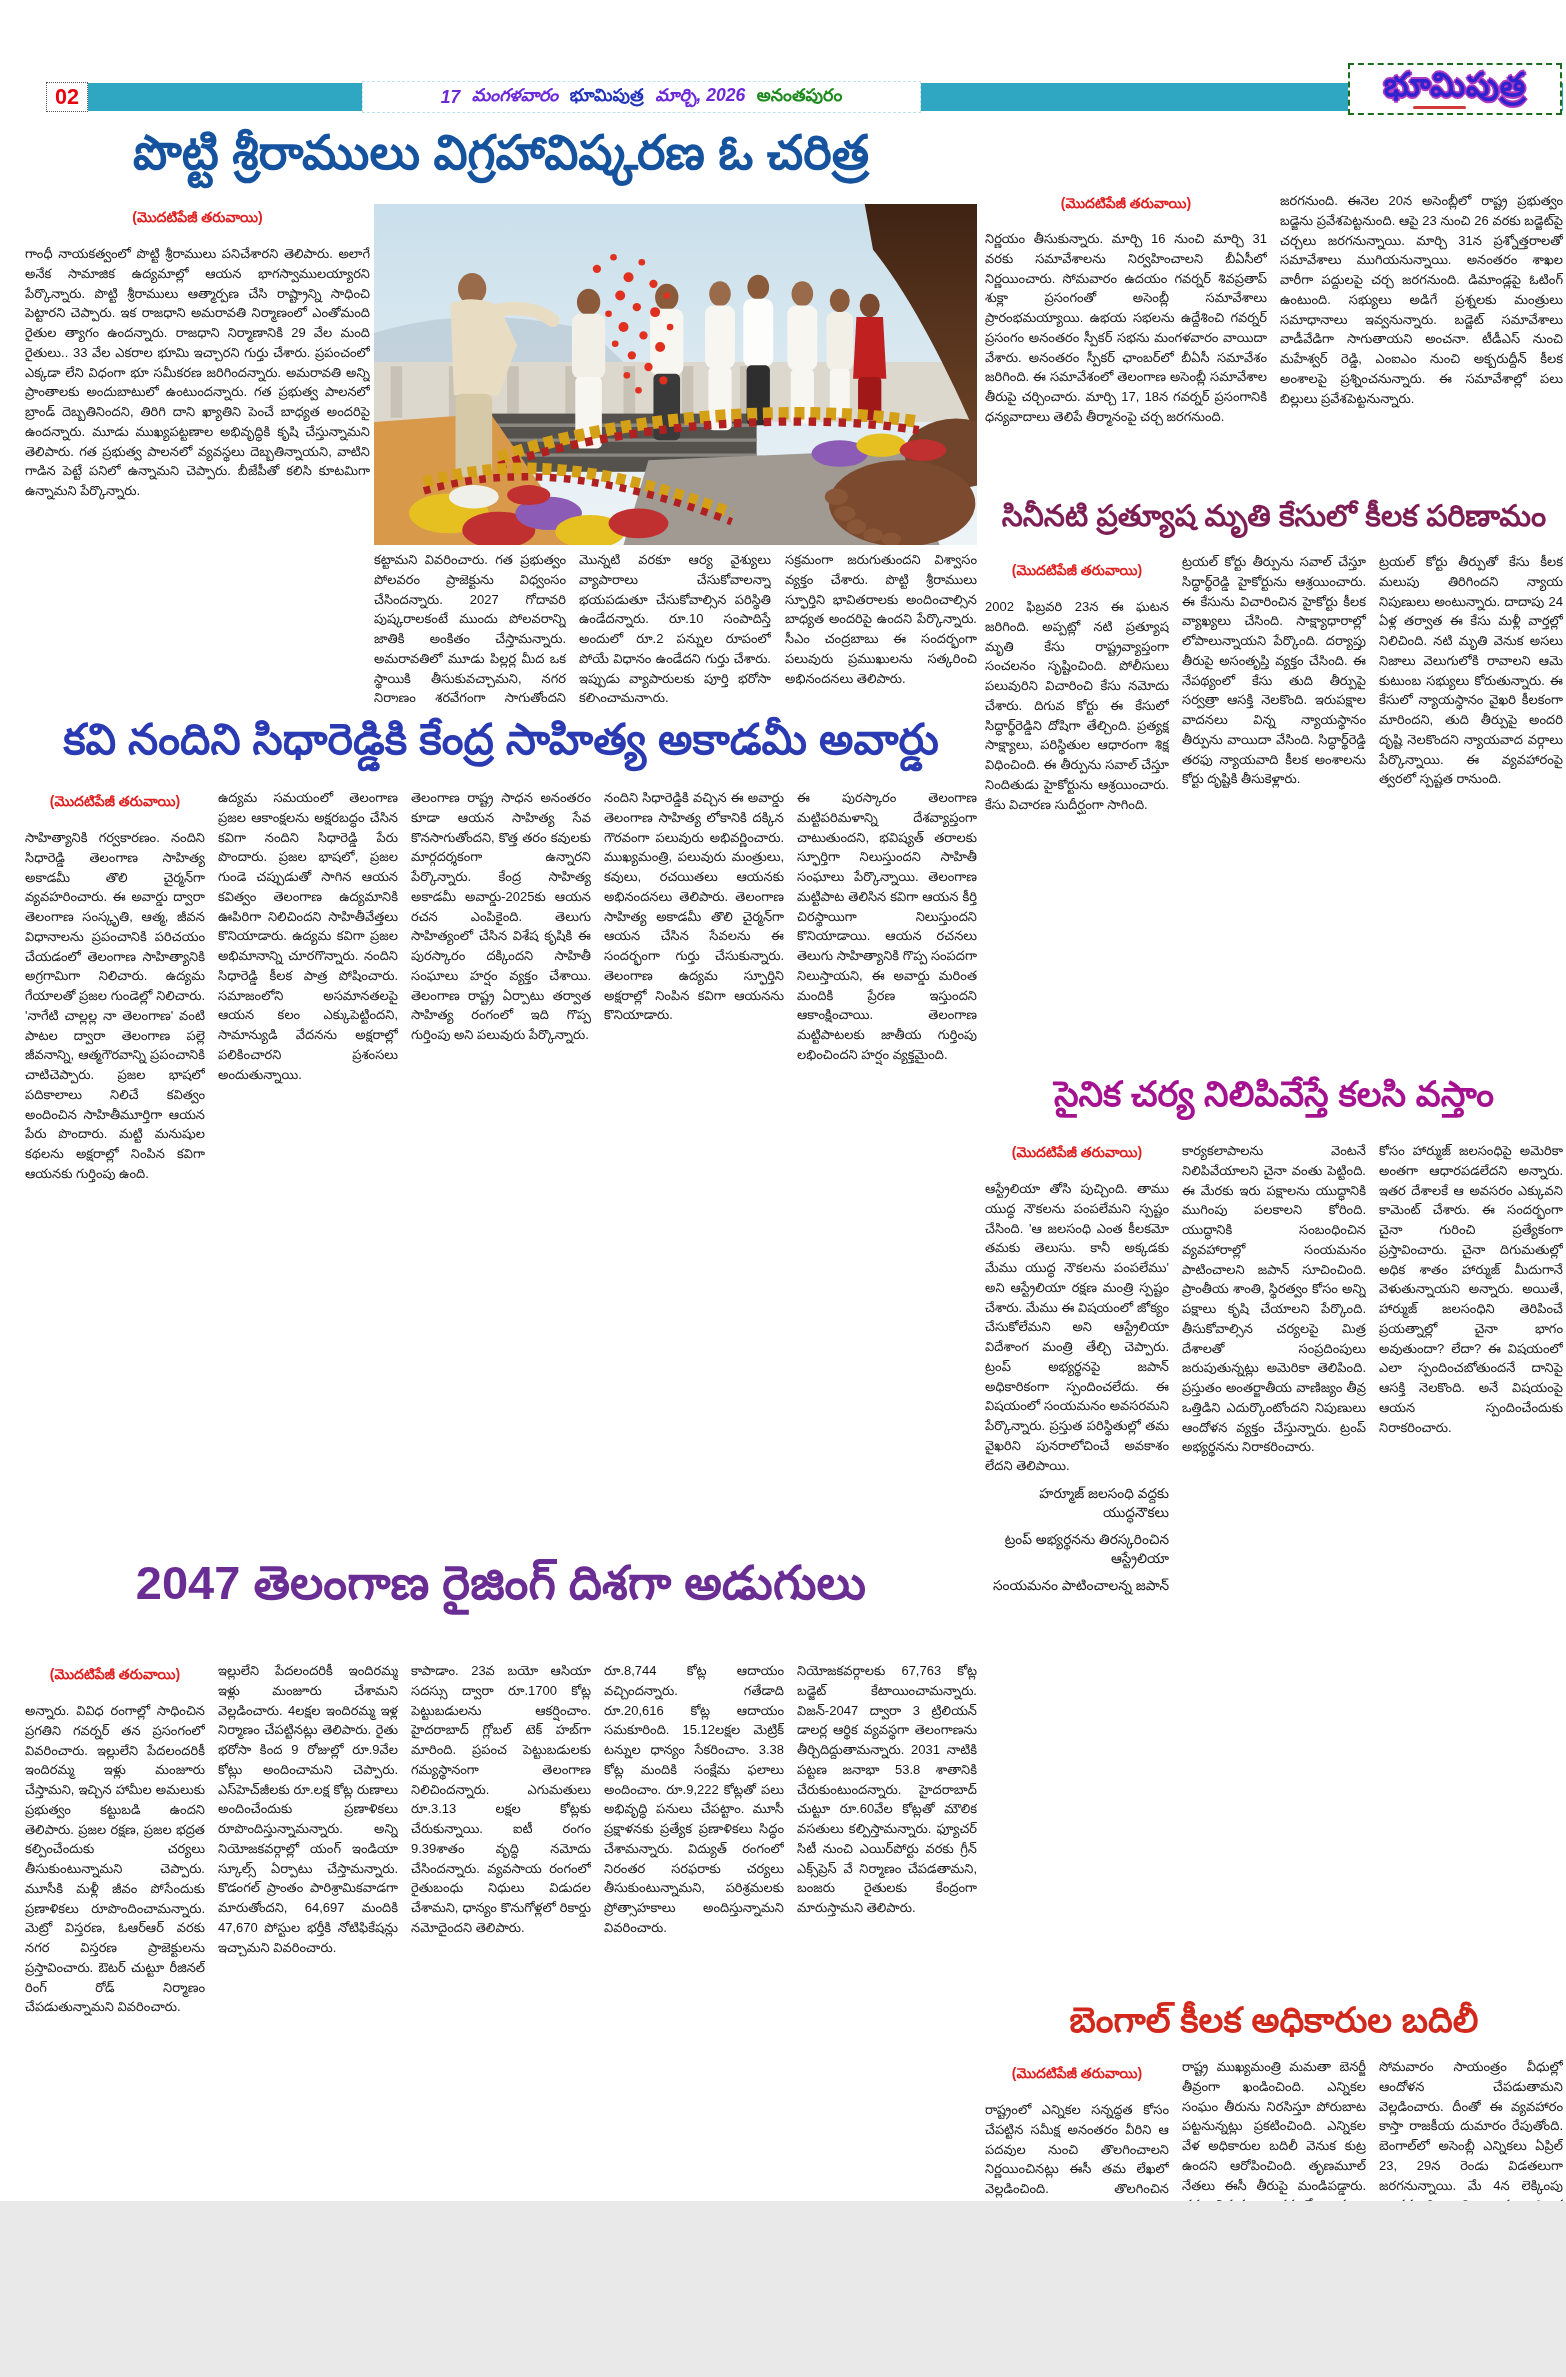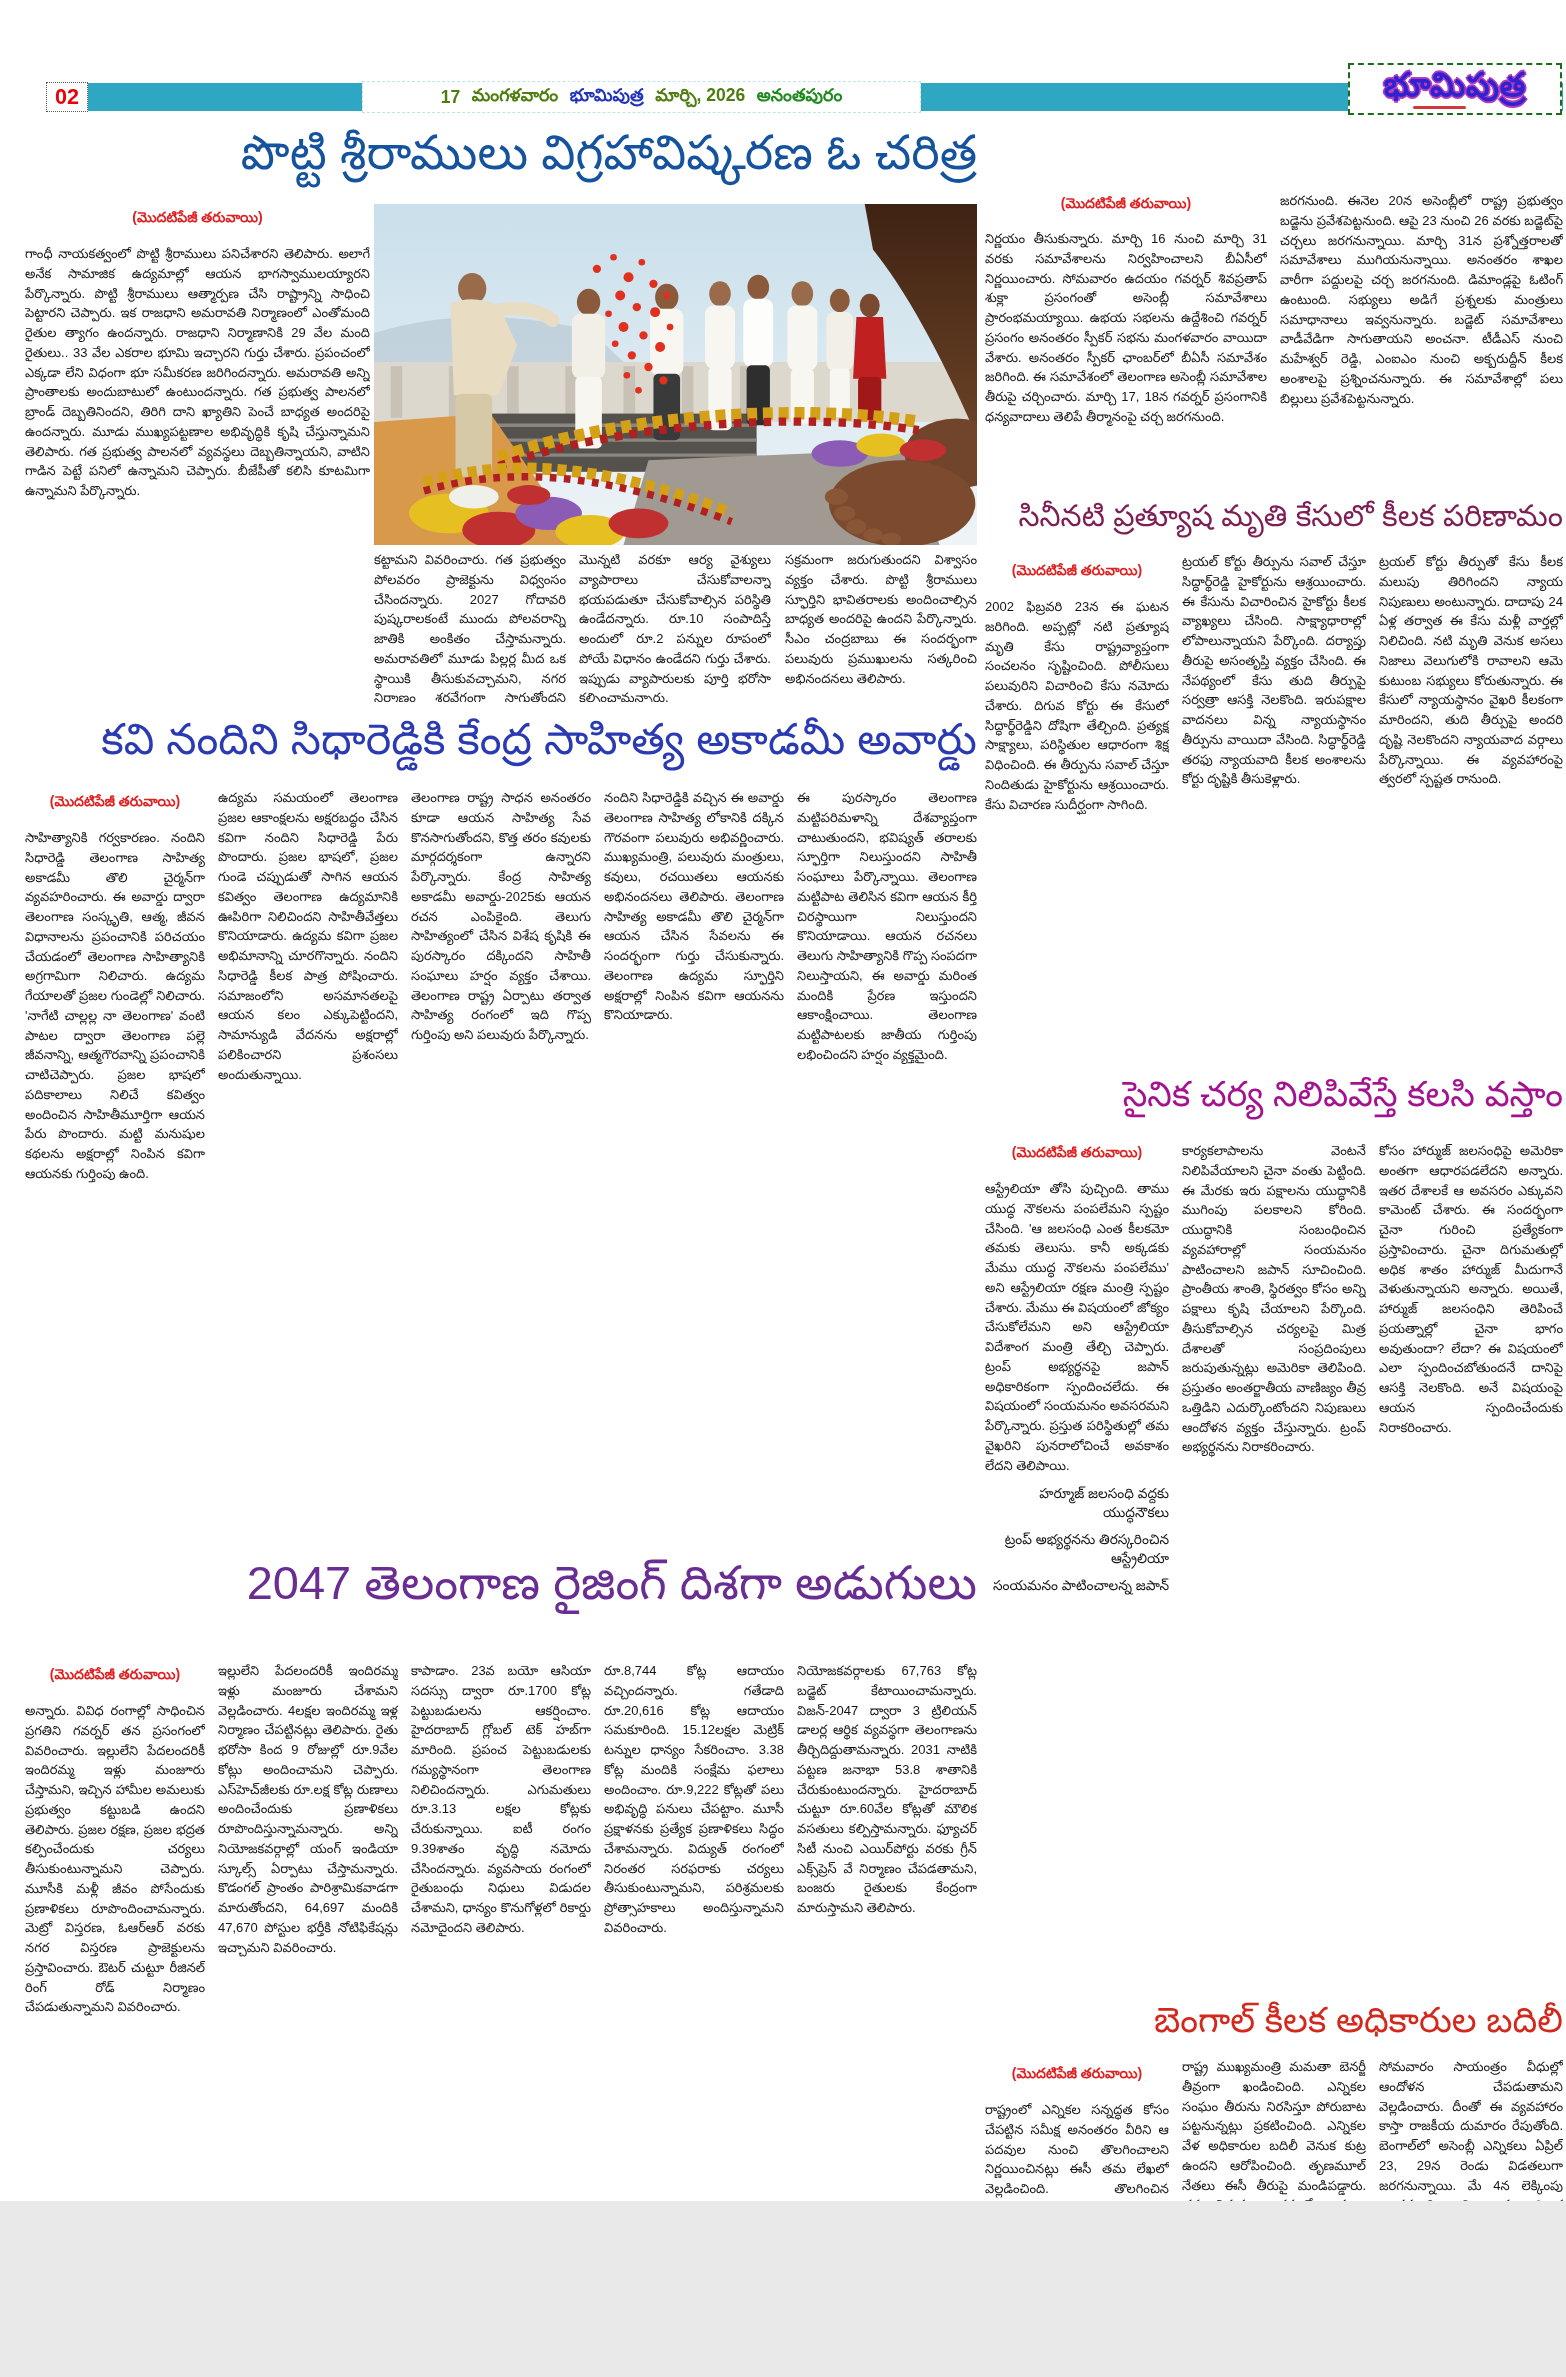--- a/index.html
+++ b/index.html
@@ -6,28 +6,28 @@
   #page{position:relative;width:1567px;height:2201px;background:#ffffff;margin:0 auto;
         font-family:"Liberation Sans","DejaVu Sans",sans-serif;overflow:hidden;}
   
   .topbar{position:absolute;left:46px;top:83px;width:1517px;height:28px;background:#2fa6c2;}
   .pagenum-box{position:absolute;left:46px;top:82px;width:42px;height:30px;background:#fff;
         border:1.7px dotted #555;box-sizing:border-box;display:flex;align-items:center;justify-content:center;
         font-weight:bold;font-size:21.6px;color:#e8000d;}
   .dateline-box{position:absolute;left:362px;top:81px;width:559px;height:32px;background:#fff;
         border:1.7px dashed #bfe3ee;box-sizing:border-box;display:flex;align-items:center;justify-content:center;
         gap:11.6px;font-weight:bold;font-size:17.5px;}
-  .dl-red{color:#4d7c0f;} .dl-blue{color:#2233bb;} .dl-green{color:#1e8a1e;}
+  .dl-red{color:#6d28d9;font-style:italic;} .dl-blue{color:#2233bb;} .dl-green{color:#1e8a1e;}
   .masthead-box{position:absolute;left:1348px;top:63px;width:214px;height:52px;background:#fff;
         border:2.5px dashed #1a6b1a;box-sizing:border-box;display:flex;align-items:center;justify-content:center;}
   .masthead-title{font-size:33px;font-weight:bold;color:#2f23d0;
         text-shadow:1.7px 0 #b33bbf,-1.7px 0 #b33bbf,0 1.7px #b33bbf,0 -1.7px #b33bbf;letter-spacing:0.8px;}
   .masthead-tagline{position:absolute;left:1413px;top:106px;width:53px;height:3.3px;background:#d03a3a;border-radius:1.7px;}
   
-  .hl{position:absolute;font-weight:normal;text-align:right;line-height:1.15;}
+  .hl{position:absolute;font-weight:bold;text-align:center;line-height:1.15;}
   .hl-a{left:25px;top:125px;width:952px;font-size:48px;color:#15539f;}
   .hl-b{left:25px;top:715px;width:952px;font-size:43px;color:#2a3ab2;}
   .hl-c{left:25px;top:1556px;width:952px;font-size:47px;color:#6a2d93;}
   .hl-d{left:985px;top:126px;width:578px;font-size:33px;color:#a4128f;}
   .hl-e{left:985px;top:499px;width:578px;font-size:30px;color:#7d1f55;}
   .hl-f{left:985px;top:1074px;width:578px;font-size:35px;color:#a4128f;}
   .hl-g{left:985px;top:2000px;width:578px;font-size:35px;color:#d3281c;}
   
   .cont{position:absolute;color:#e02020;font-weight:bold;font-size:14px;text-align:center;}
   

